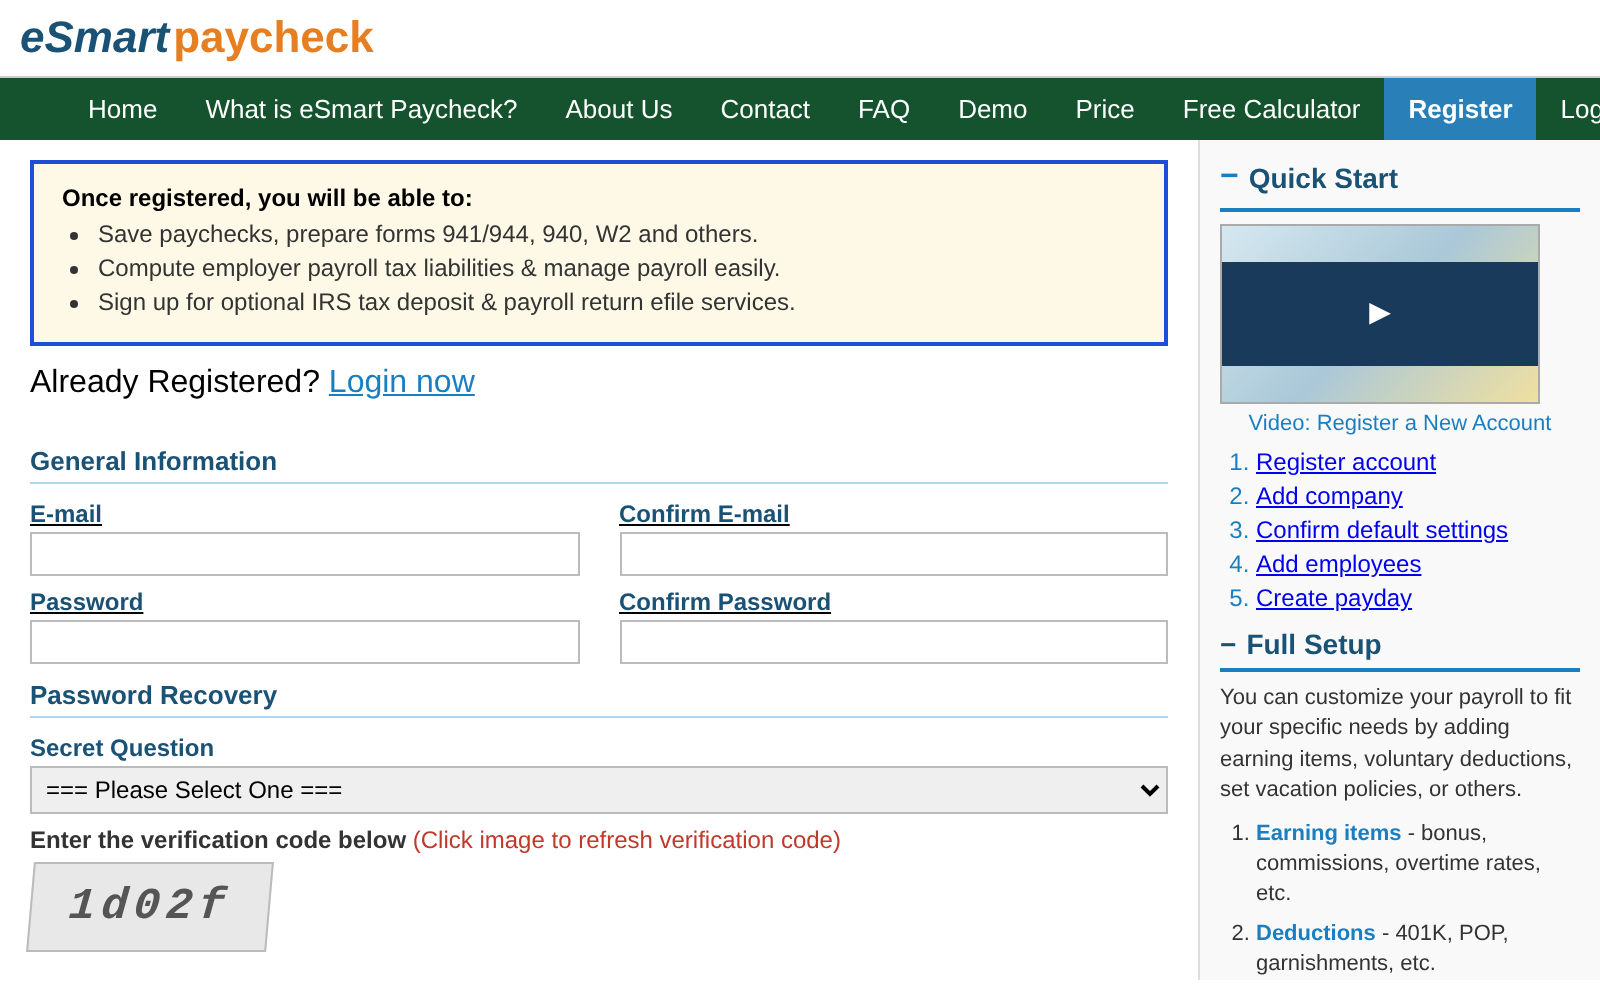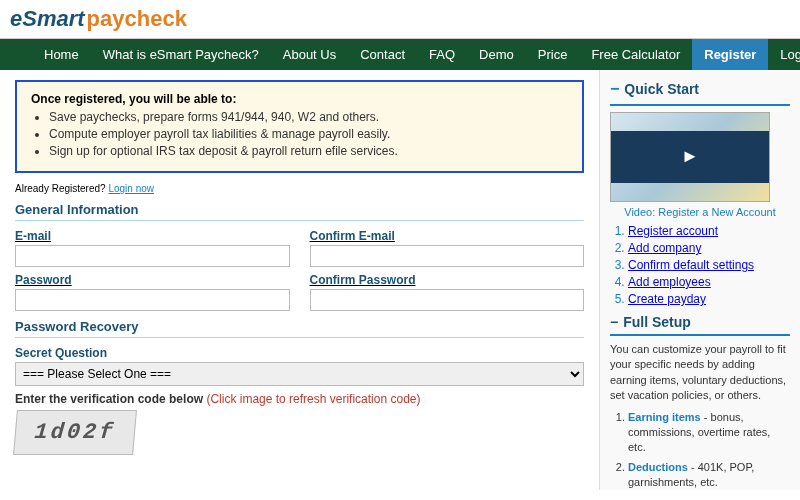--- a/index.html
+++ b/index.html
@@ -29,21 +29,21 @@
     .left-panel { flex: 1; padding: 10px 15px; overflow-y: auto; border-right: 1px solid #ddd; }
     .right-panel { width: 200px; padding: 10px; overflow-y: auto; background: #f9f9f9; }
 
     
     .info-box { background: #fef9e7; border: 2px solid #1d4ed8; padding: 10px 14px; margin-bottom: 10px; font-size: 12px; }
     .info-box p { margin-bottom: 4px; font-weight: bold; }
     .info-box ul { margin-left: 18px; }
     .info-box ul li { margin-bottom: 3px; color: #333; }
 
     
-    .already-reg { font-size: 10px; margin-bottom: 8px; }
+    .already-reg { font-size: 16px; margin-bottom: 22px; }
     .already-reg a { color: #1a7fc1; }
 
     
     .section-title { color: #1a5276; font-weight: bold; font-size: 13px; border-bottom: 1px solid #aed6f1; padding-bottom: 3px; margin-bottom: 8px; margin-top: 8px; }
 
     
     .form-row { display: flex; gap: 20px; margin-bottom: 6px; }
     .form-group { flex: 1; display: flex; flex-direction: column; text-decoration: underline; }
     .form-group label { color: #1a5276; font-weight: bold; font-size: 12px; margin-bottom: 2px; }
     .form-group input[type="text"],

